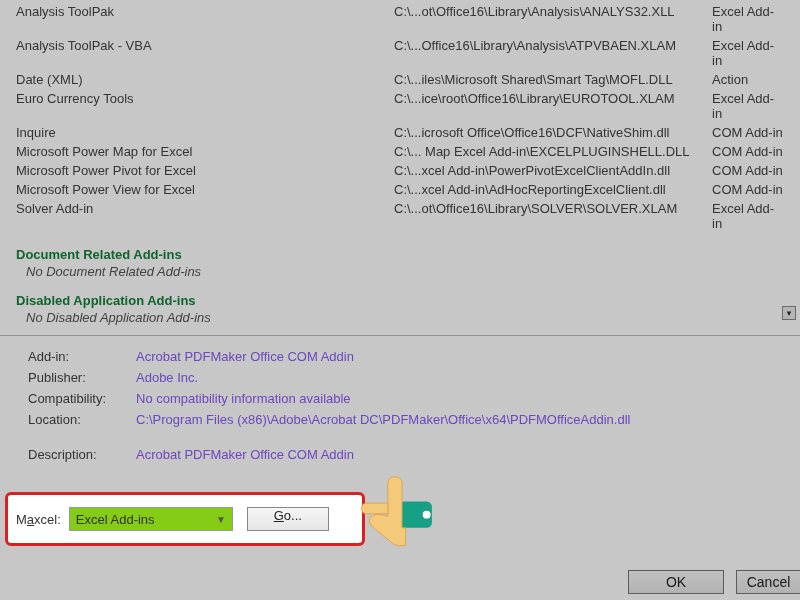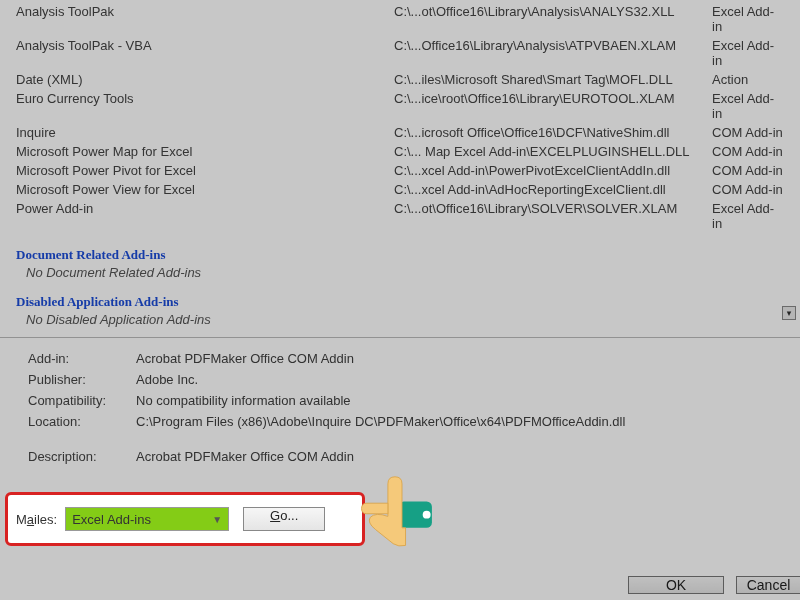--- a/index.html
+++ b/index.html
@@ -27,24 +27,23 @@
     display: flex;
     padding: 2px 0;
     color: #444;
     gap: 8px;
   }
   .col-name { width: 370px; flex: 0 0 370px; }
   .col-path { width: 310px; flex: 0 0 310px; }
   .col-type { flex: 1; }
   .section-head {
     font-weight: 600;
-    color: #1d4ed8;
+    color: #15803d;
     padding-top: 14px;
     padding-bottom: 2px;
-    font-family: Liberation Serif, serif;
   }
   .empty-item {
     font-style: italic;
     color: #555;
     padding-left: 10px;
   }
   .scroll-indicator {
     position: absolute;
     right: 4px;
     top: 306px;
@@ -60,21 +59,21 @@
   }
   .divider {
     border-top: 1px solid #bbb;
     margin-top: 4px;
   }
   .details {
     padding: 10px 20px 10px 28px;
   }
   .drow { display: flex; padding: 3px 0; justify-content: center; }
   .dlabel { width: 108px; flex: 0 0 108px; color: #444; }
-  .dval { flex: 1; color: #404040; }
+  .dval { flex: 1; color: #8b5cf6; }
   .desc-row { margin-top: 14px; }
   .manage-wrap {
     position: absolute;
     left: 5px;
     top: 492px;
     width: 360px;
     height: 54px;
     border: 3px solid #d82222;
     border-radius: 6px;
     background: #fff;
@@ -122,21 +121,21 @@
   .bottom-btns {
     position: absolute;
     right: 0;
     bottom: 6px;
     display: flex;
     gap: 12px;
     padding-right: 0;
   }
   .btn {
     width: 96px;
-    height: 18px;
+    height: 24px;
     border: 1px solid #777;
     background: linear-gradient(#f6f6f6,#e5e5e5);
     display: flex;
     align-items: center;
     justify-content: center;
     font-size: 14px;
     color: #222;
   }
   .btn.cancel { width: 64px; border-right: none; }
 </style>
@@ -178,21 +177,21 @@
       <span class="col-name">Microsoft Power Pivot for Excel</span>
       <span class="col-path">C:\...xcel Add-in\PowerPivotExcelClientAddIn.dll</span>
       <span class="col-type">COM Add-in</span>
     </div>
   <div class="row">
       <span class="col-name">Microsoft Power View for Excel</span>
       <span class="col-path">C:\...xcel Add-in\AdHocReportingExcelClient.dll</span>
       <span class="col-type">COM Add-in</span>
     </div>
   <div class="row">
-      <span class="col-name">Power Add-in</span>
+      <span class="col-name">Solver Add-in</span>
       <span class="col-path">C:\...ot\Office16\Library\SOLVER\SOLVER.XLAM</span>
       <span class="col-type">Excel Add-in</span>
     </div>
 
   <div class="section-head">Document Related Add-ins</div>
   <div class="empty-item">No Document Related Add-ins</div>
 
   <div class="section-head">Disabled Application Add-ins</div>
   <div class="empty-item">No Disabled Application Add-ins</div>
 </div>
@@ -211,32 +210,32 @@
   <div class="drow">
       <span class="dlabel">Publisher:</span>
       <span class="dval">Adobe Inc.</span>
     </div>
   <div class="drow">
       <span class="dlabel">Compatibility:</span>
       <span class="dval">No compatibility information available</span>
     </div>
   <div class="drow">
       <span class="dlabel">Location:</span>
-      <span class="dval">C:\Program Files (x86)\Adobe\Inquire DC\PDFMaker\Office\x64\PDFMOfficeAddin.dll</span>
+      <span class="dval">C:\Program Files (x86)\Adobe\Acrobat DC\PDFMaker\Office\x64\PDFMOfficeAddin.dll</span>
     </div>
   <div class="drow desc-row">
       <span class="dlabel">Description:</span>
       <span class="dval">Acrobat PDFMaker Office COM Addin</span>
     </div>
 </div>
 
 <div class="overlay"></div>
 
 <div class="manage-wrap">
-  <span class="mlabel"><span>M</span><u>a</u><span>iles:</span></span>
+  <span class="mlabel"><span>M</span><u>a</u><span>xcel:</span></span>
   <div class="dropdown">
     <span>Excel Add-ins</span>
     <span class="chev">▼</span>
   </div>
   <div class="go-btn">
       <span><u>G</u><span>o...</span></span>
     </div>
 </div>
 
 <svg class="pointer-hand" viewBox="0 0 100 100">

